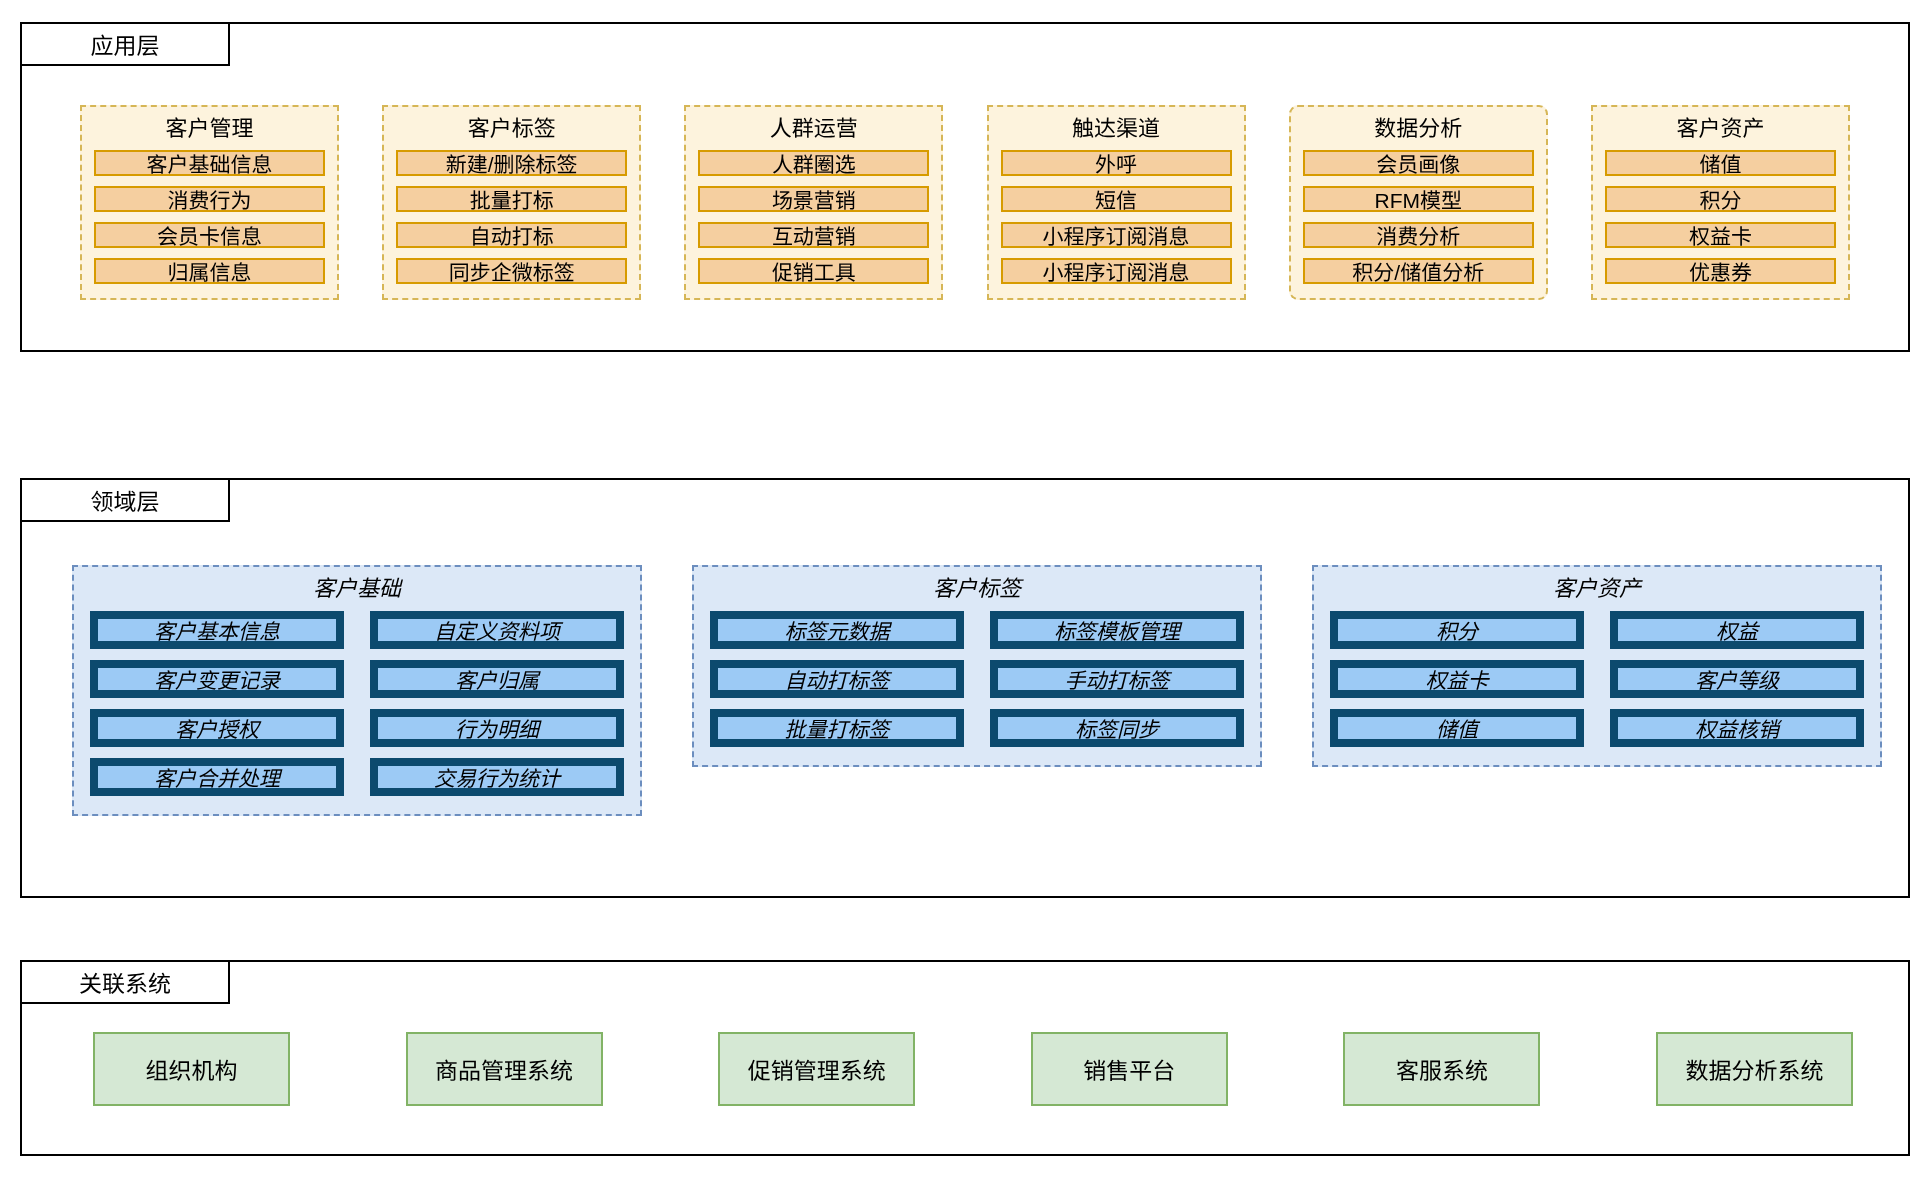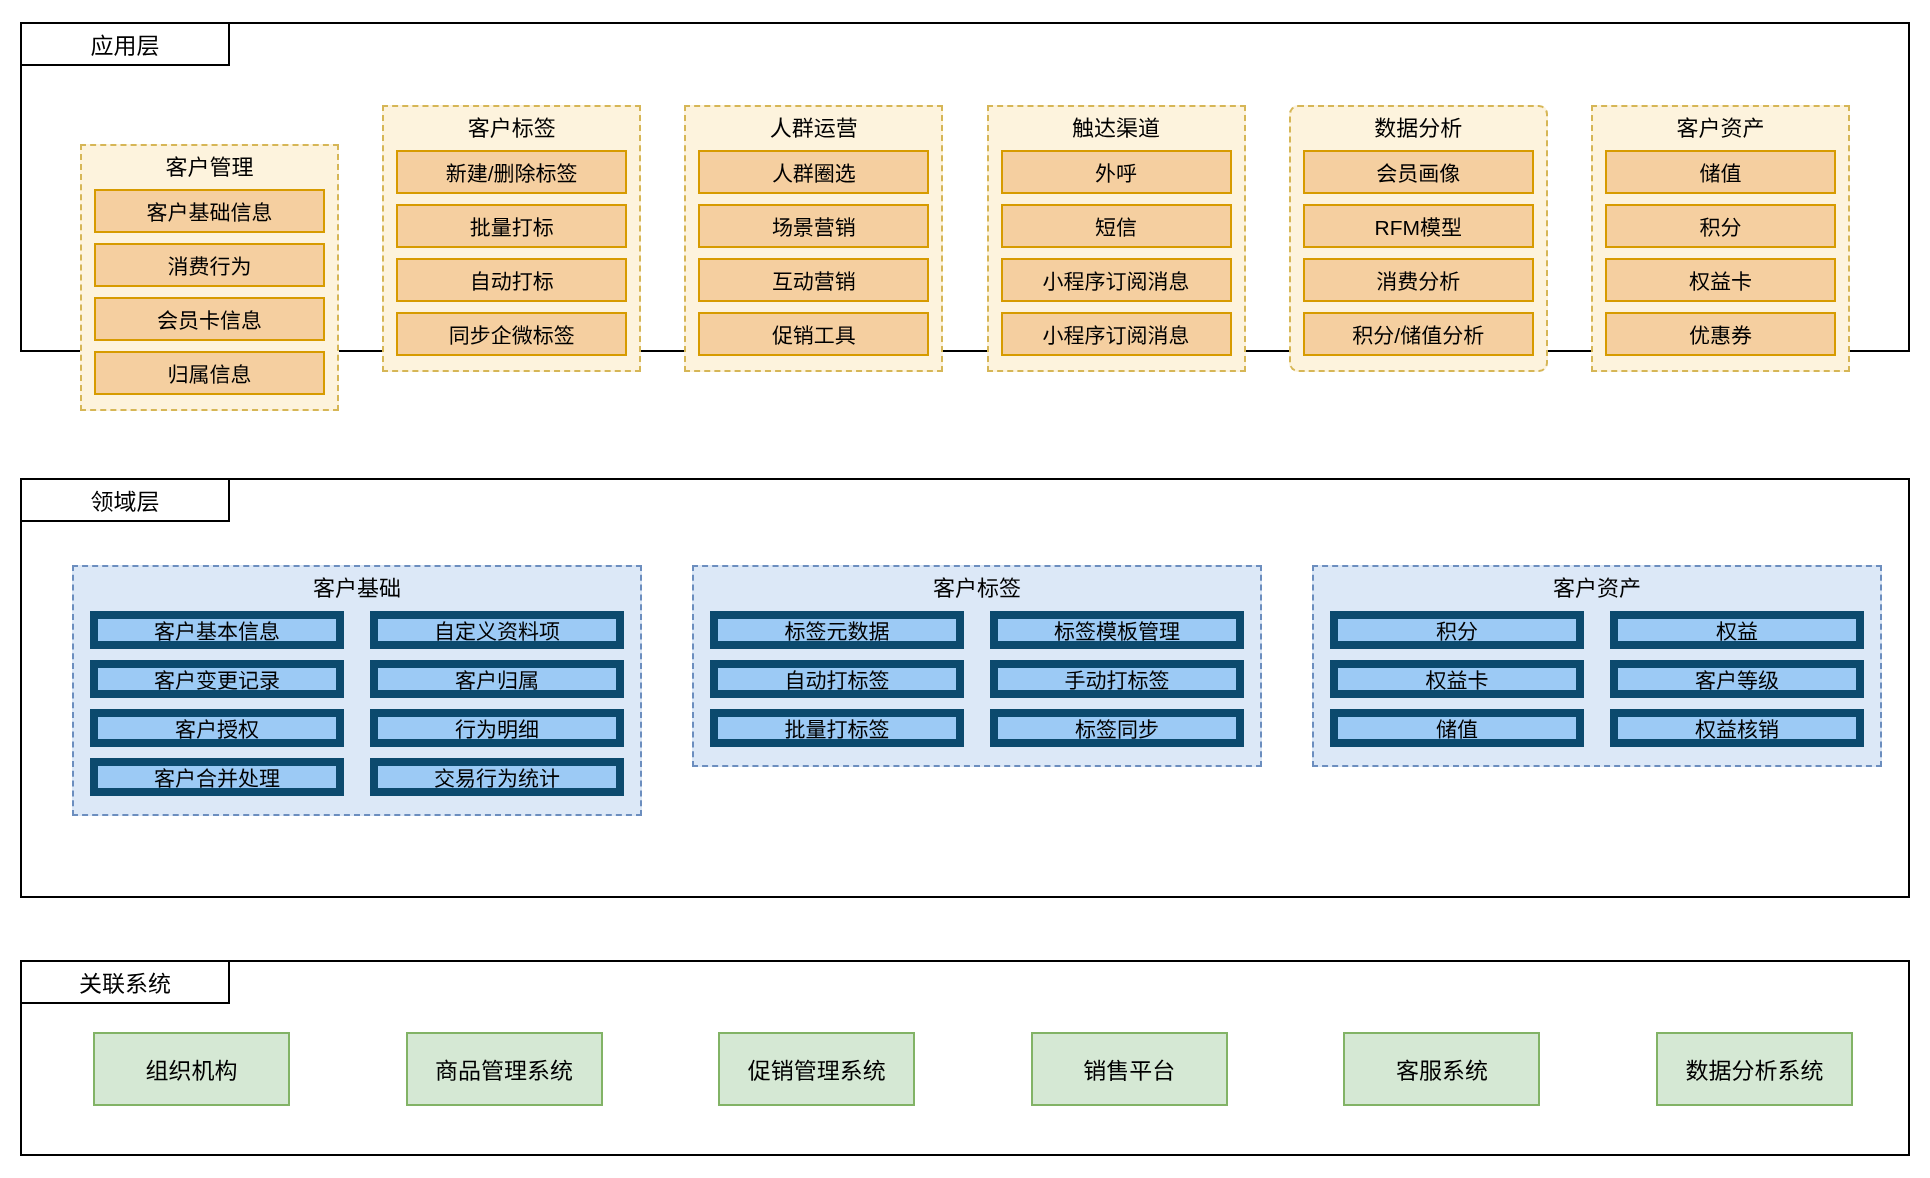--- a/index.html
+++ b/index.html
@@ -57,38 +57,39 @@
   .app-group-title {
     font-size: 22px;
     color: #000;
     text-align: center;
     margin-bottom: 9px;
     line-height: 1.1;
   }
   .app-item {
     border: 2px solid #d79b00;
     background: #f5cfa0;
-    height: 44px;
+    height: 26px;
     display: flex;
     align-items: center;
     justify-content: center;
     font-size: 21px;
     color: #000;
     margin-bottom: 10px;
     white-space: nowrap;
   }
   .app-item:last-child { margin-bottom: 0; }
 
   
   .dom-group {
     border: 2px dashed #6c8ebf;
     background: #dce8f7;
     padding: 10px 16px 18px 16px;
     display: flex;
     flex-direction: column;
+    font-style: italic;
   }
   .dom-group-title {
     font-size: 22px;
     color: #000;
     text-align: center;
     margin-bottom: 10px;
     line-height: 1.1;
   }
   .dom-grid {
     display: grid;
@@ -134,21 +135,21 @@
 <div class="canvas">
 
   <div class="layer" style="left:20px; top:22px; width:1890px; height:330px;">
     <div class="layer-tab" style="width:210px; height:44px;">
       <span>应用层</span>
     </div>
   </div>
 
   <div class="layer-body" style="left:80px; top:105px; width:1770px;">
 
-    <div class="app-group" style="width:259px;margin-top:39px;">
+    <div class="app-group" style="width:259px;">
       <div class="app-group-title">客户管理</div>
       <div class="app-item">客户基础信息</div>
       <div class="app-item">消费行为</div>
       <div class="app-item">会员卡信息</div>
       <div class="app-item">归属信息</div>
     </div>
 
     <div class="app-group" style="width:259px;">
       <div class="app-group-title">客户标签</div>
       <div class="app-item">新建/删除标签</div>

